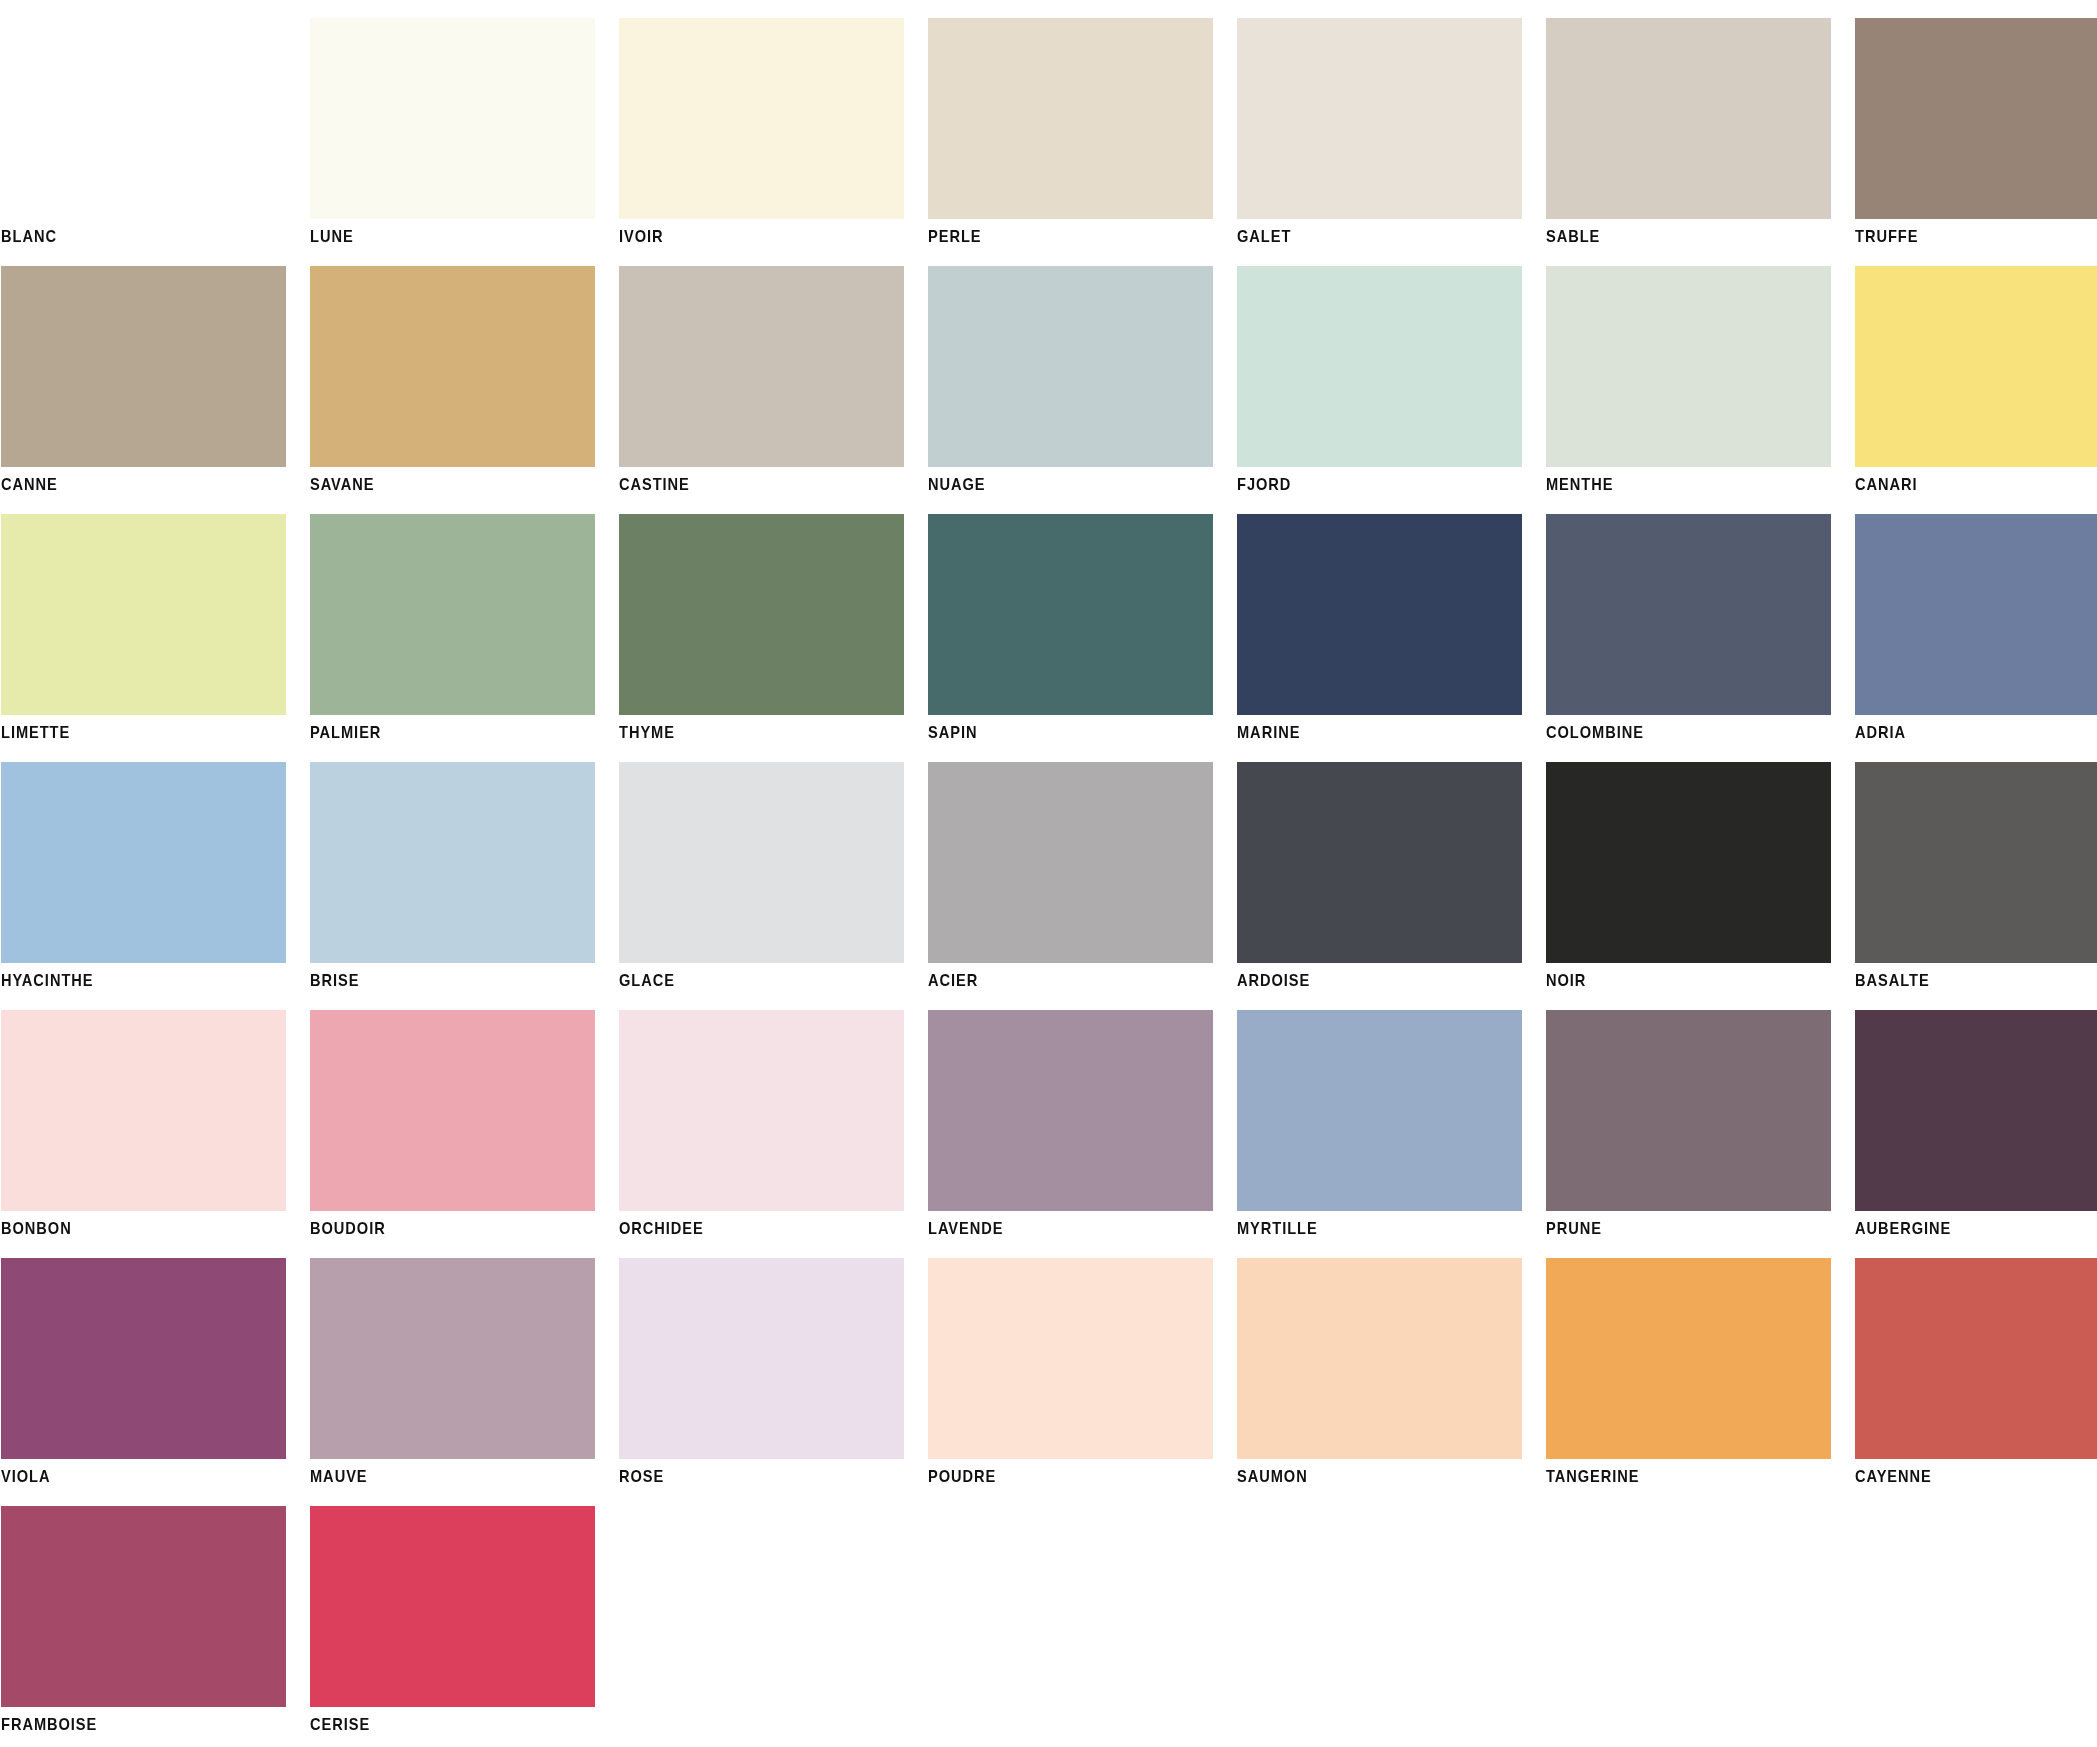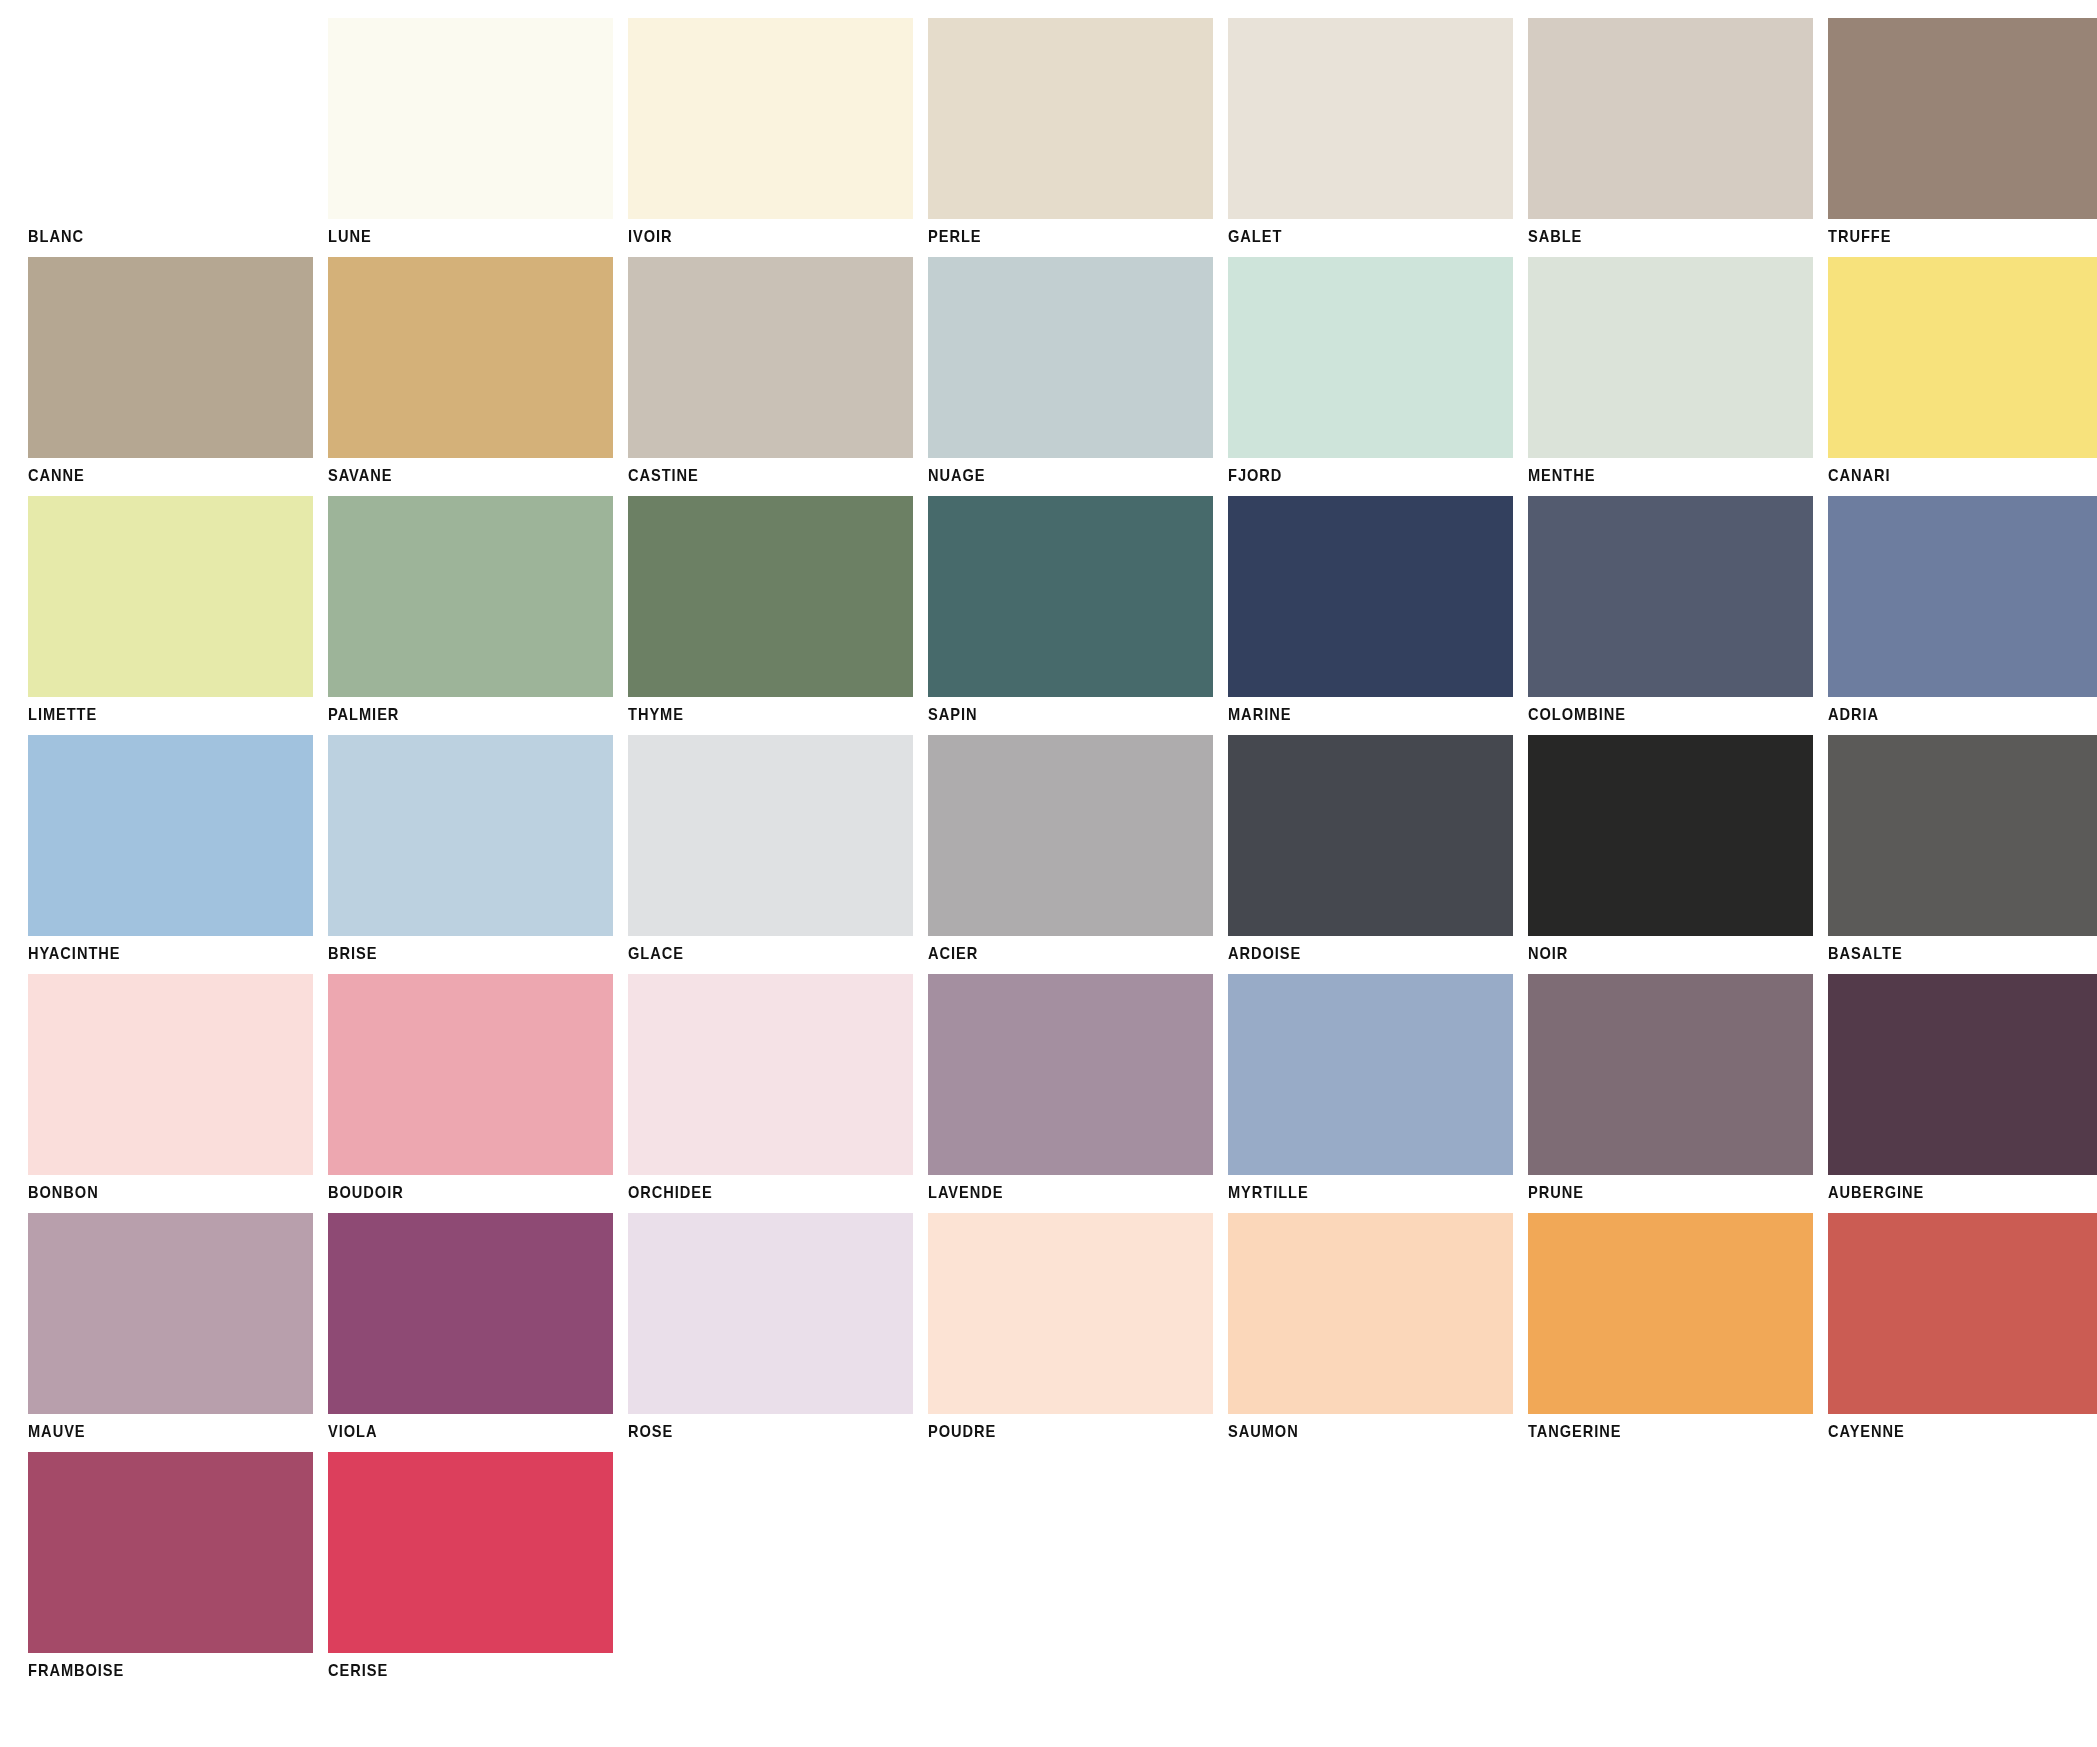--- a/index.html
+++ b/index.html
@@ -23,21 +23,22 @@
     box-sizing: border-box;
     padding: 17.5px 0 0 0;
   }
 
   .swatch-grid {
     display: grid;
     grid-template-columns: repeat(7, 300px);
     grid-auto-rows: 239px;
     column-gap: 0px;
     row-gap: 0px;
-    padding-left: 28px;
+    padding-left: 1px;
+    gap: 9px;
   }
 
   .swatch-cell {
     position: relative;
     width: 300px;
     height: 239px;
     box-sizing: border-box;
   }
 
   .swatch-cell.is-empty {
@@ -205,28 +206,28 @@
       </div>
       <div class="swatch-cell">
         <div class="swatch-chip" title="#7e6c75" style="background-color: rgb(126, 108, 117);"></div>
         <div class="swatch-label">PRUNE</div>
       </div>
       <div class="swatch-cell">
         <div class="swatch-chip" title="#533a4a" style="background-color: rgb(83, 58, 74);"></div>
         <div class="swatch-label">AUBERGINE</div>
       </div>
       <div class="swatch-cell">
+        <div class="swatch-chip" title="#8e4a74" style="background-color: rgb(142, 74, 116);"></div>
+        <div class="swatch-label">VIOLA</div>
+      </div>
+      <div class="swatch-cell">
         <div class="swatch-chip" title="#b89fac" style="background-color: rgb(184, 159, 172);"></div>
         <div class="swatch-label">MAUVE</div>
       </div>
       <div class="swatch-cell">
-        <div class="swatch-chip" title="#8e4a74" style="background-color: rgb(142, 74, 116);"></div>
-        <div class="swatch-label">VIOLA</div>
-      </div>
-      <div class="swatch-cell">
         <div class="swatch-chip" title="#eadfea" style="background-color: rgb(234, 223, 234);"></div>
         <div class="swatch-label">ROSE</div>
       </div>
       <div class="swatch-cell">
         <div class="swatch-chip" title="#fce3d4" style="background-color: rgb(252, 227, 212);"></div>
         <div class="swatch-label">POUDRE</div>
       </div>
       <div class="swatch-cell">
         <div class="swatch-chip" title="#fbd7ba" style="background-color: rgb(251, 215, 186);"></div>
         <div class="swatch-label">SAUMON</div>

